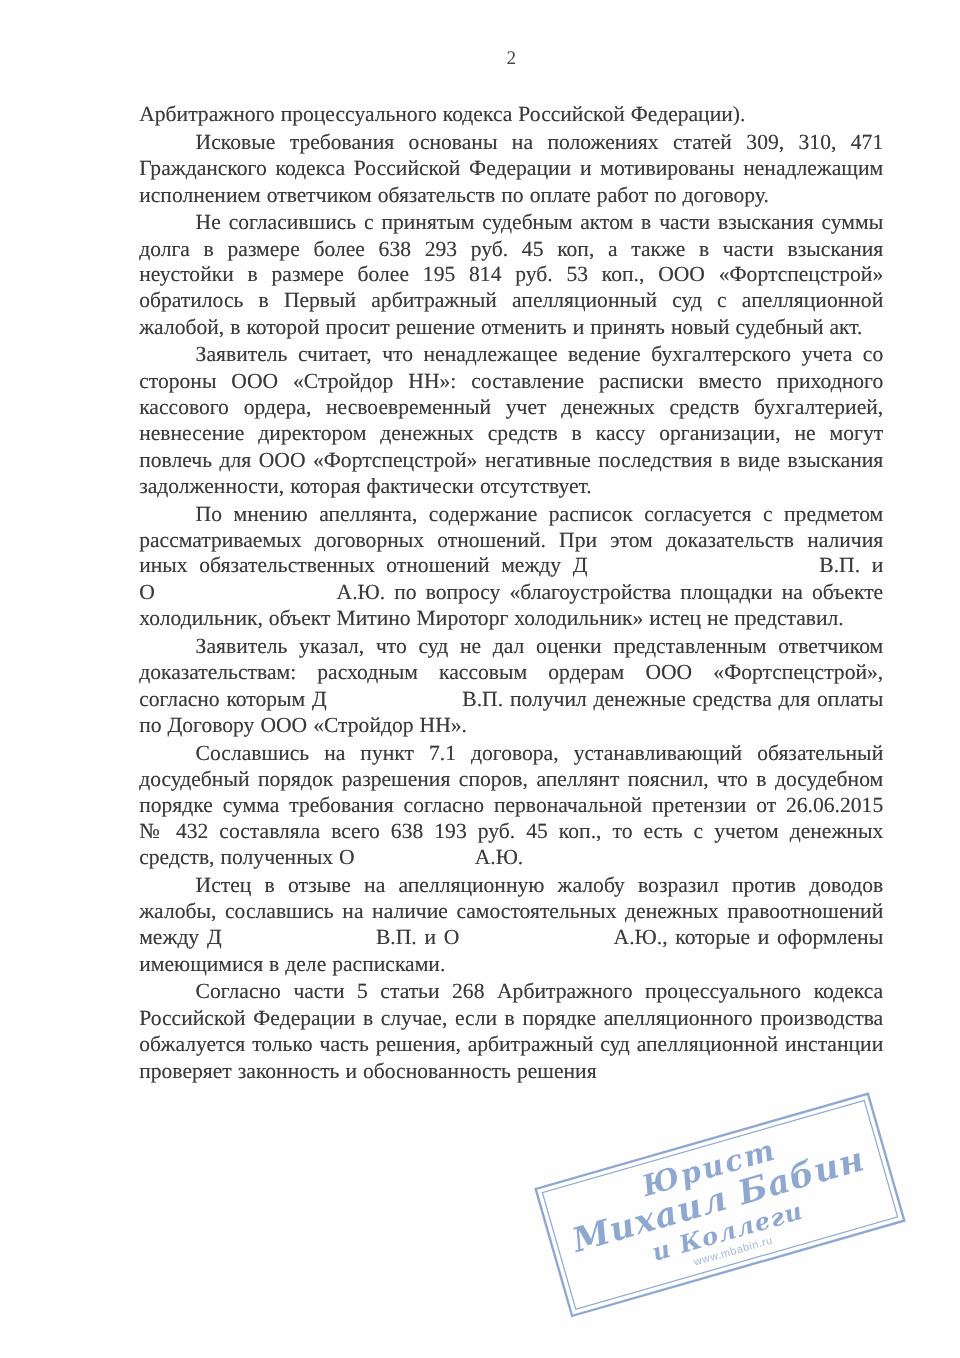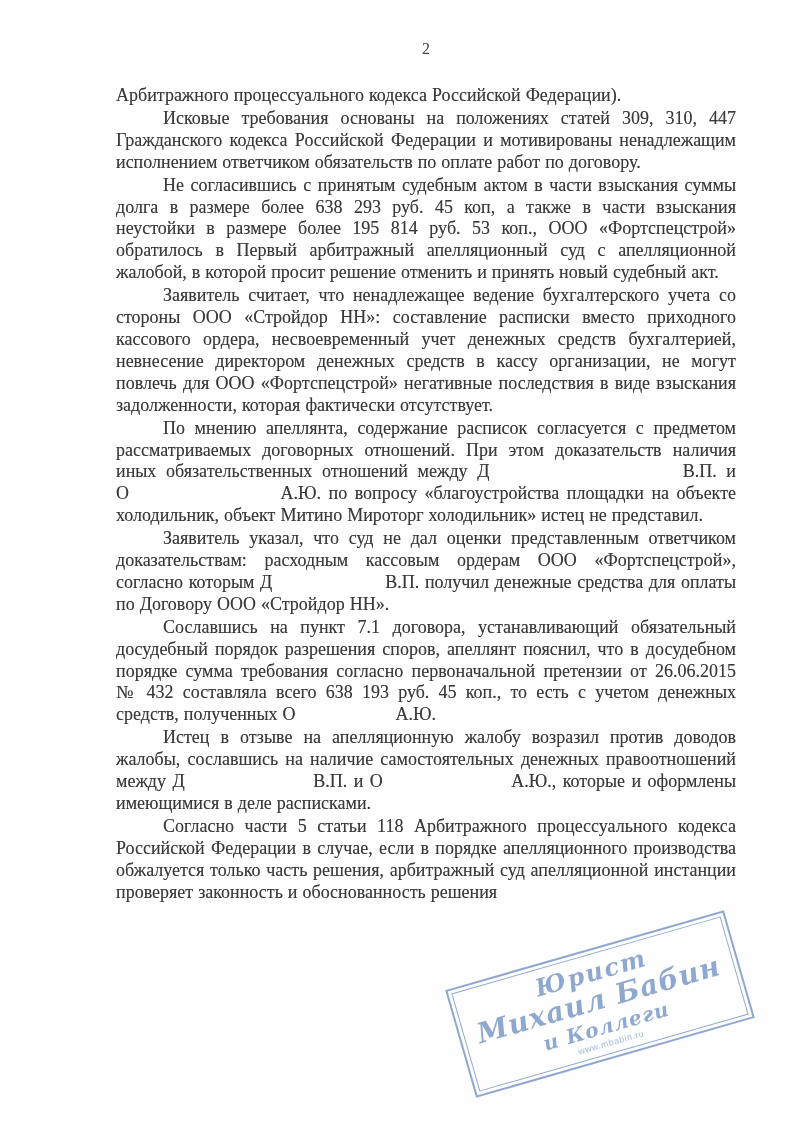--- a/index.html
+++ b/index.html
@@ -91,28 +91,28 @@
 </style>
 </head>
 <body style="background: rgb(253, 253, 253);">
 
 <div class="page">
 
   <div class="page-number">2</div>
 
   <div class="doc-text" style="color: rgb(58, 58, 58);">
       <p class="para">Арбитражного процессуального кодекса Российской Федерации).</p>
-      <p class="para indent">Исковые требования основаны на положениях статей 309, 310, 447 Гражданского кодекса Российской Федерации и мотивированы ненадлежащим исполнением ответчиком обязательств по оплате работ по договору.</p>
+      <p class="para indent">Исковые требования основаны на положениях статей 309, 310, 471 Гражданского кодекса Российской Федерации и мотивированы ненадлежащим исполнением ответчиком обязательств по оплате работ по договору.</p>
       <p class="para indent">Не согласившись с принятым судебным актом в части взыскания суммы долга в размере более 638&nbsp;293 руб. 45 коп, а также в части взыскания неустойки в размере более 195&nbsp;814 руб. 53 коп., ООО&nbsp;«Фортспецстрой» обратилось в Первый арбитражный апелляционный суд с апелляционной жалобой, в которой просит решение отменить и принять новый судебный акт.</p>
       <p class="para indent">Заявитель считает, что ненадлежащее ведение бухгалтерского учета со стороны ООО&nbsp;«Стройдор&nbsp;НН»: составление расписки вместо приходного кассового ордера, несвоевременный учет денежных средств бухгалтерией, невнесение директором денежных средств в кассу организации, не могут повлечь для ООО&nbsp;«Фортспецстрой» негативные последствия в виде взыскания задолженности, которая фактически отсутствует.</p>
       <p class="para indent">По мнению апеллянта, содержание расписок согласуется с предметом рассматриваемых договорных отношений. При этом доказательств наличия иных обязательственных отношений между Д&nbsp;&nbsp;&nbsp;&nbsp;&nbsp;&nbsp;&nbsp;&nbsp;&nbsp;&nbsp;&nbsp;&nbsp;&nbsp;&nbsp;&nbsp;&nbsp;&nbsp;&nbsp;&nbsp;&nbsp;В.П. и О&nbsp;&nbsp;&nbsp;&nbsp;&nbsp;&nbsp;&nbsp;&nbsp;&nbsp;&nbsp;&nbsp;&nbsp;&nbsp;&nbsp;&nbsp;&nbsp;&nbsp;&nbsp;&nbsp;&nbsp;А.Ю. по вопросу «благоустройства площадки на объекте холодильник, объект Митино Мироторг холодильник» истец не представил.</p>
       <p class="para indent">Заявитель указал, что суд не дал оценки представленным ответчиком доказательствам: расходным кассовым ордерам ООО&nbsp;«Фортспецстрой», согласно которым Д&nbsp;&nbsp;&nbsp;&nbsp;&nbsp;&nbsp;&nbsp;&nbsp;&nbsp;&nbsp;&nbsp;&nbsp;&nbsp;&nbsp;&nbsp;&nbsp;&nbsp;&nbsp;&nbsp;&nbsp;В.П. получил денежные средства для оплаты по Договору ООО&nbsp;«Стройдор&nbsp;НН».</p>
       <p class="para indent">Сославшись на пункт 7.1 договора, устанавливающий обязательный досудебный порядок разрешения споров, апеллянт пояснил, что в досудебном порядке сумма требования согласно первоначальной претензии от 26.06.2015 №&nbsp;432 составляла всего 638&nbsp;193 руб. 45 коп., то есть с учетом денежных средств, полученных О&nbsp;&nbsp;&nbsp;&nbsp;&nbsp;&nbsp;&nbsp;&nbsp;&nbsp;&nbsp;&nbsp;&nbsp;&nbsp;&nbsp;&nbsp;&nbsp;&nbsp;&nbsp;&nbsp;&nbsp;А.Ю.</p>
       <p class="para indent">Истец в отзыве на апелляционную жалобу возразил против доводов жалобы, сославшись на наличие самостоятельных денежных правоотношений между Д&nbsp;&nbsp;&nbsp;&nbsp;&nbsp;&nbsp;&nbsp;&nbsp;&nbsp;&nbsp;&nbsp;&nbsp;&nbsp;&nbsp;&nbsp;&nbsp;&nbsp;&nbsp;&nbsp;&nbsp;В.П. и О&nbsp;&nbsp;&nbsp;&nbsp;&nbsp;&nbsp;&nbsp;&nbsp;&nbsp;&nbsp;&nbsp;&nbsp;&nbsp;&nbsp;&nbsp;&nbsp;&nbsp;&nbsp;&nbsp;&nbsp;А.Ю., которые и оформлены имеющимися в деле расписками.</p>
-      <p class="para indent">Согласно части 5 статьи 118 Арбитражного процессуального кодекса Российской Федерации в случае, если в порядке апелляционного производства обжалуется только часть решения, арбитражный суд апелляционной инстанции проверяет законность и обоснованность решения</p>
+      <p class="para indent">Согласно части 5 статьи 268 Арбитражного процессуального кодекса Российской Федерации в случае, если в порядке апелляционного производства обжалуется только часть решения, арбитражный суд апелляционной инстанции проверяет законность и обоснованность решения</p>
     </div>
 
   <div class="stamp" style="color: rgb(125, 154, 200);">
     <div class="stamp-inner">
       <div class="stamp-title">Юрист</div>
       <div class="stamp-name">Михаил Бабин</div>
       <div class="stamp-suffix">и Коллеги</div>
       <div class="stamp-url">www.mbabin.ru</div>
     </div>
   </div>

